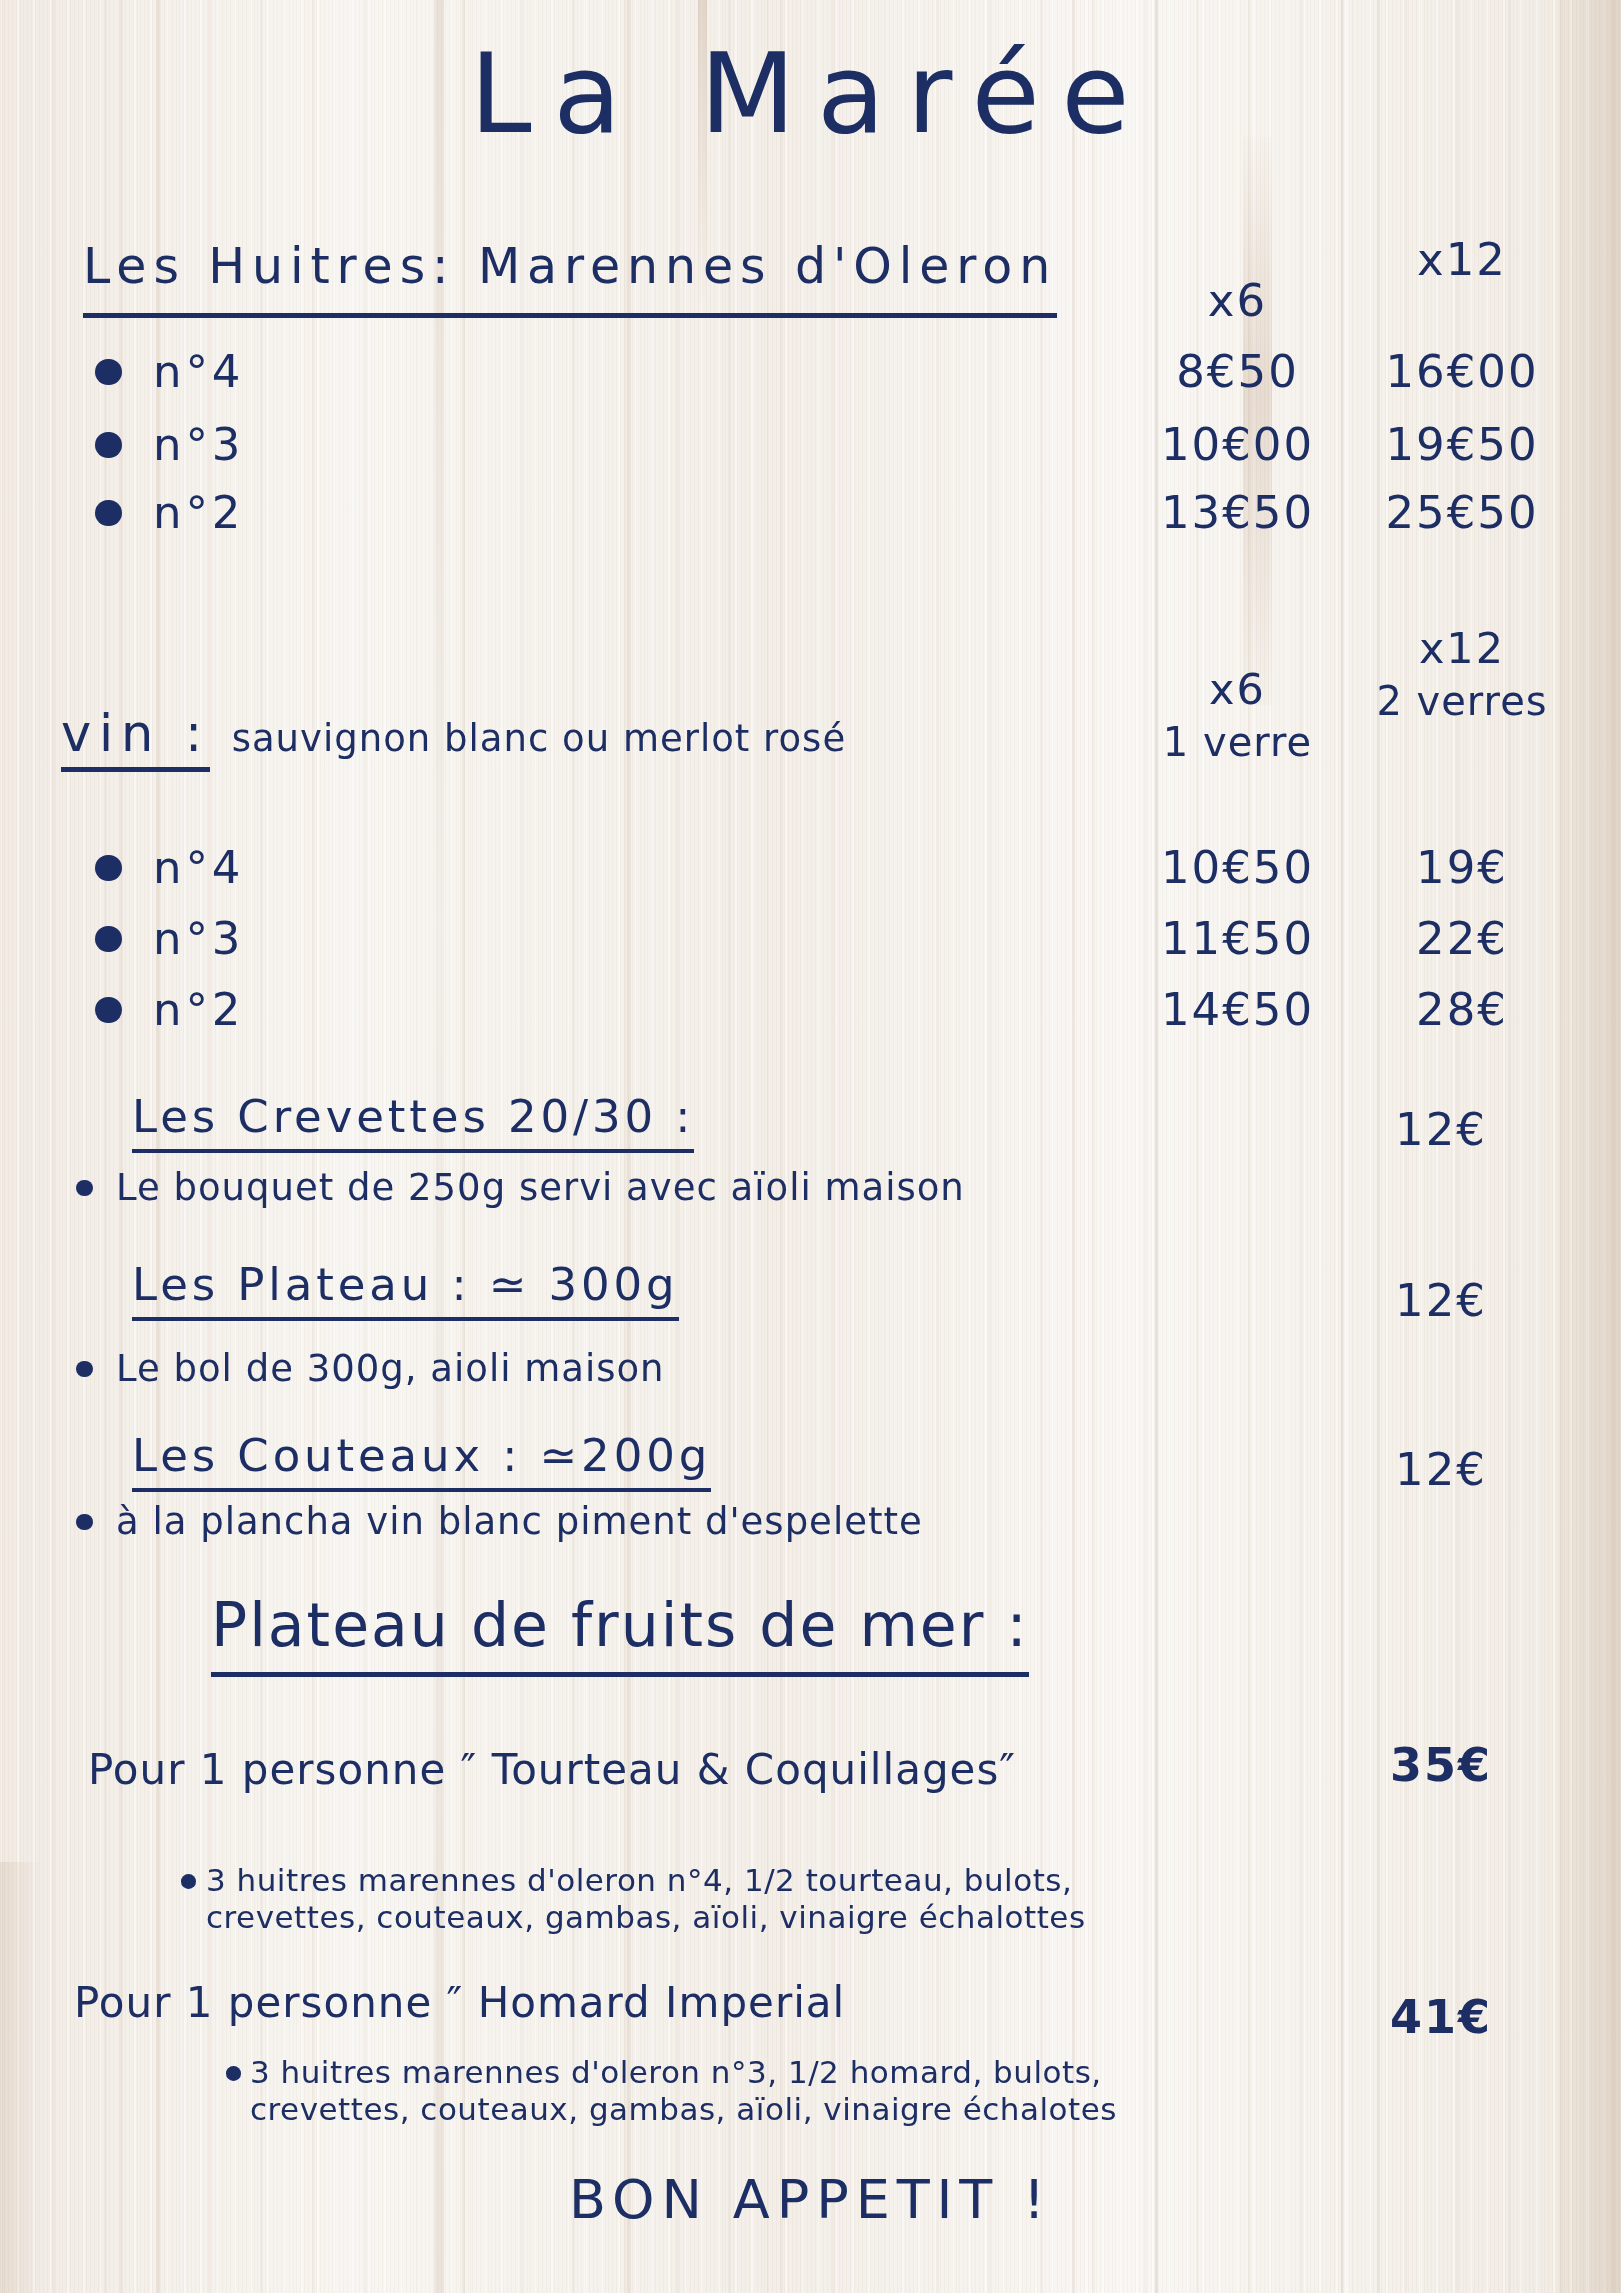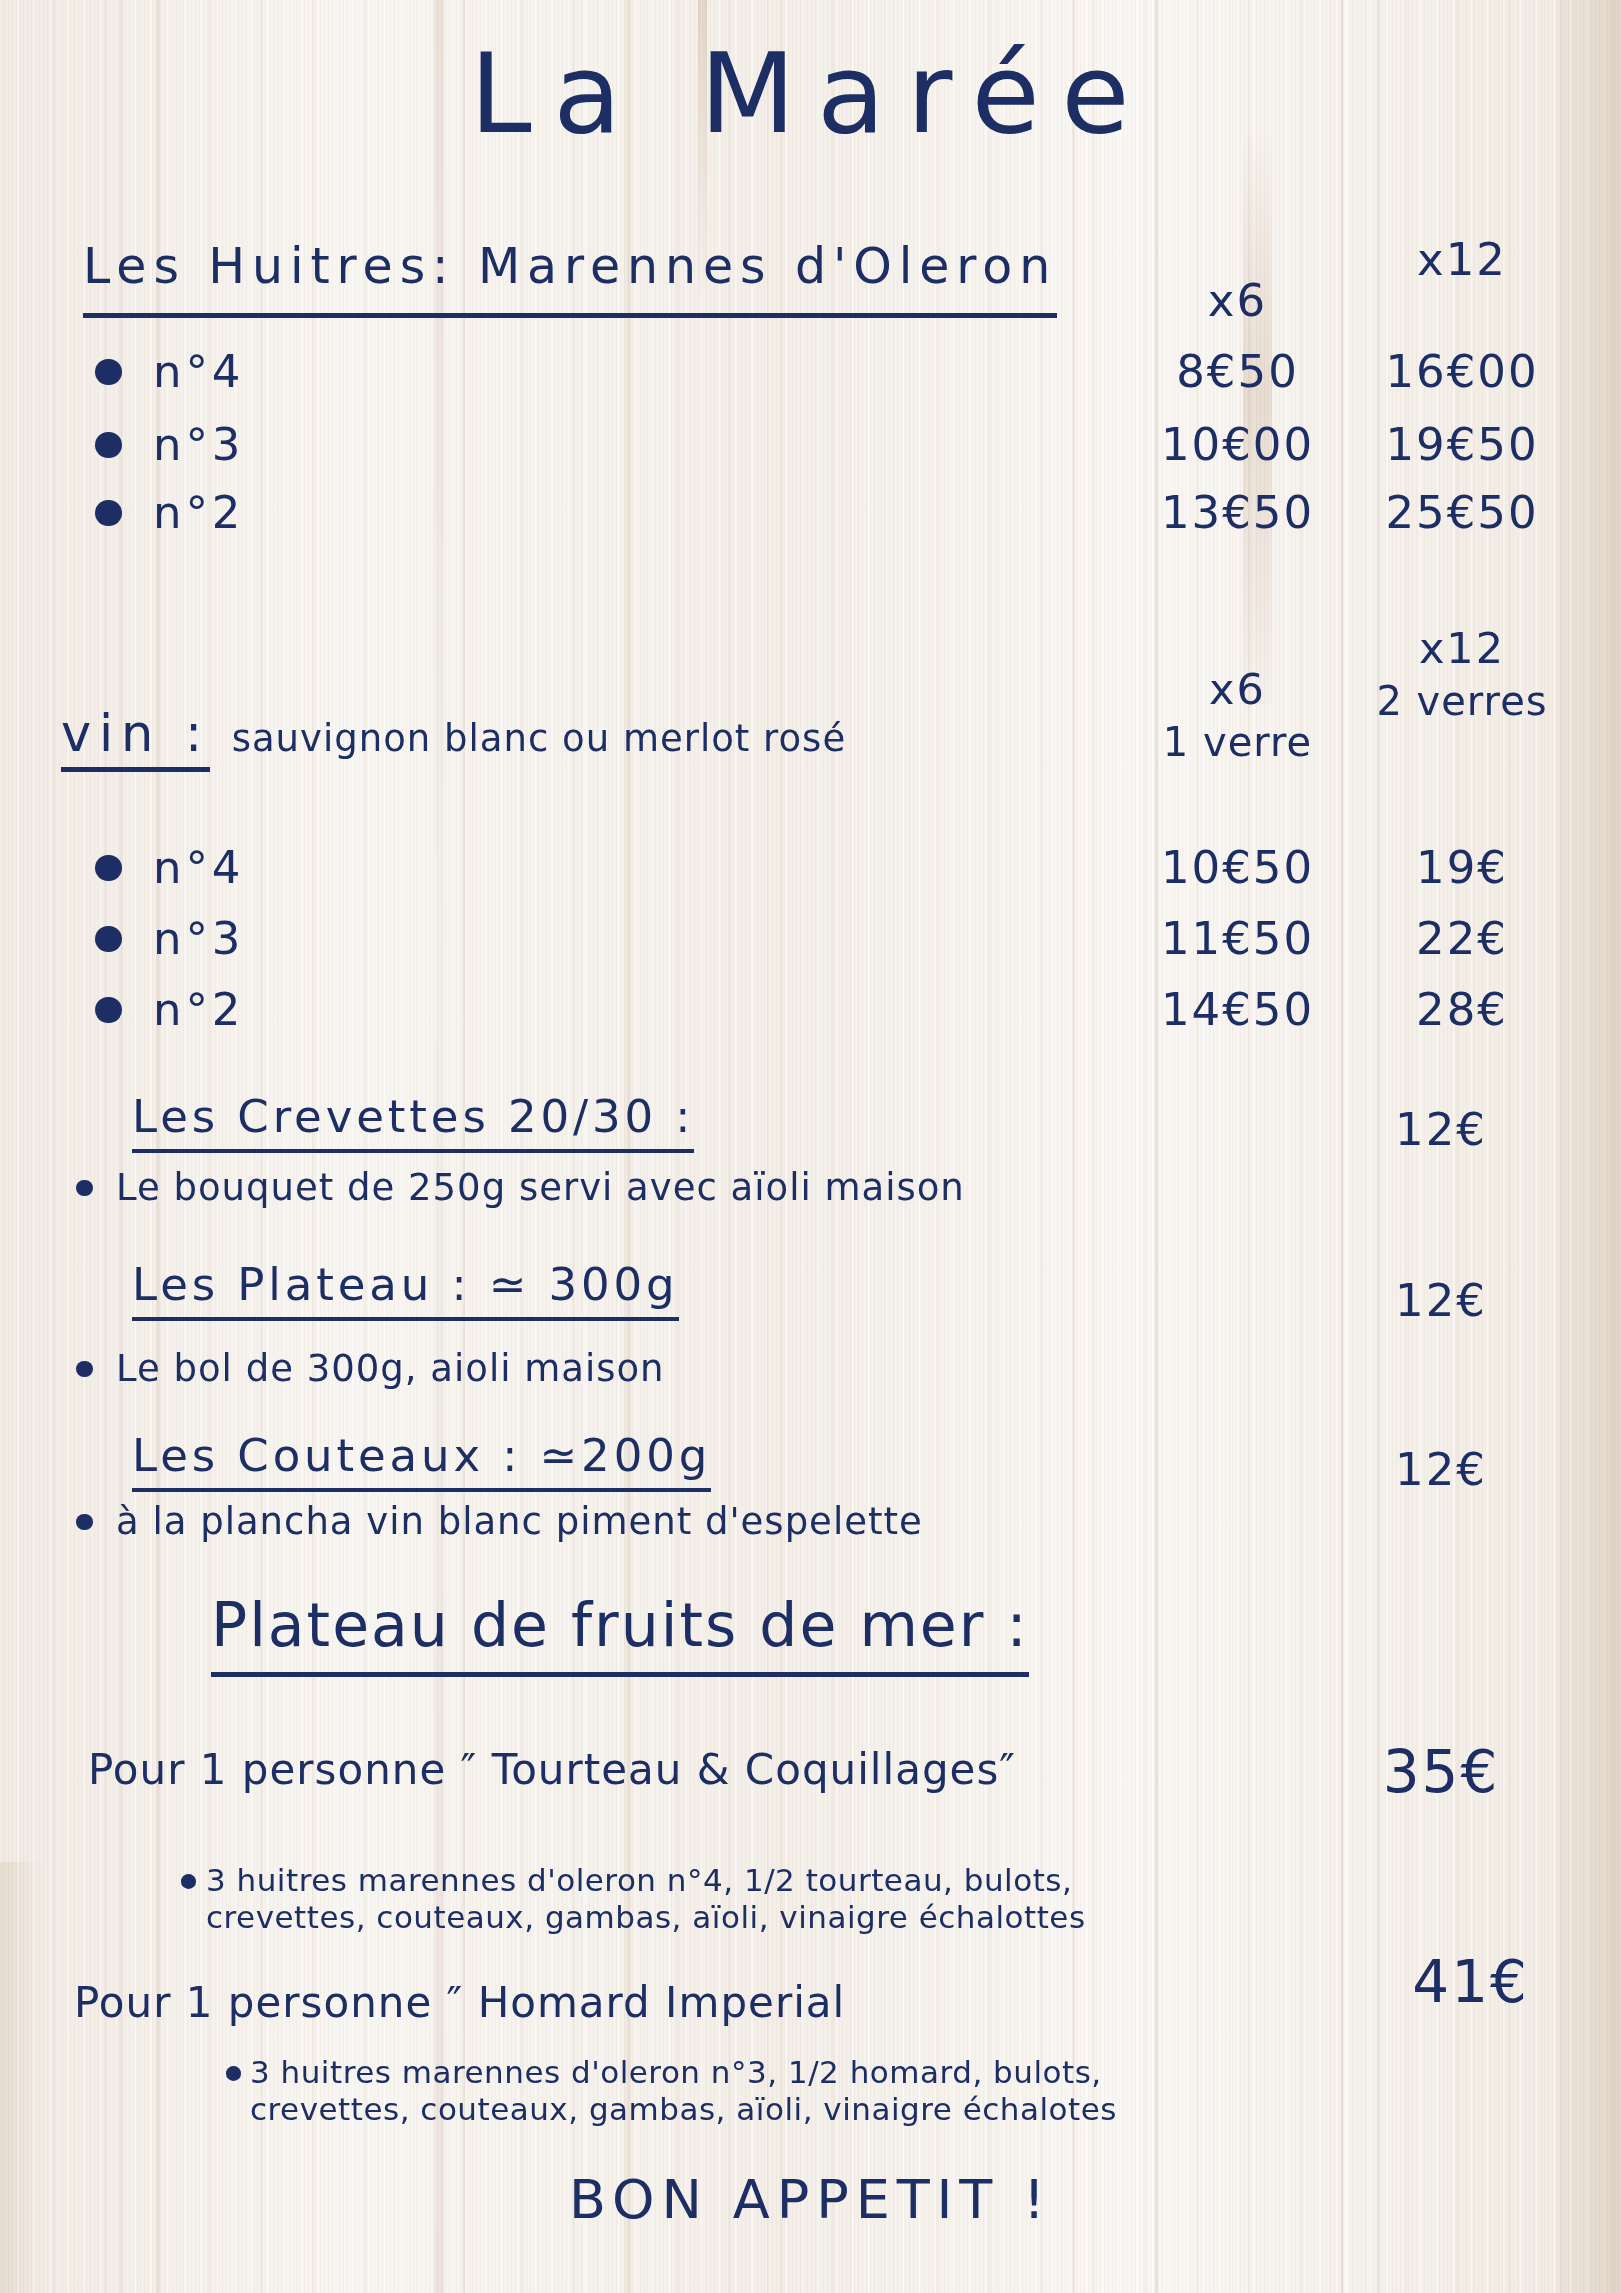--- a/index.html
+++ b/index.html
@@ -94,22 +94,22 @@
   
   .plat-head{
     left:211px;top:1590px;
     font-size:60px;letter-spacing:2px;
     padding-bottom:11.8px;border-bottom:5.9px solid var(--ink);
     width:fit-content;font-weight:500;
   }
   .item-title{font-size:42px;letter-spacing:1px;white-space:nowrap;}
   .it1{left:88px;top:1745px;}
   .it2{left:74px;top:1978px;}
-  .big-price{position:absolute;left:1353px;width:176px;text-align:center;font-size:58px;letter-spacing:2px;}
-  .bp1{top:1738px;} .bp2{top:1948px;text-align:right;}
+  .big-price{position:absolute;left:1353px;width:176px;text-align:center;font-size:46px;letter-spacing:2px;font-weight:bold;}
+  .bp1{top:1738px;} .bp2{top:1990px;}
   .detail{line-height:37px;font-size:31px;letter-spacing:0.5px;}
   .ddot{position:absolute;width:14.7px;height:14.7px;border-radius:50%;background:var(--ink);}
   .dd1{left:181px;top:1874px;}
   .dd2{left:226px;top:2066px;}
   .dl1{left:206px;top:1862px;}
   .dl2{left:250px;top:2054px;}
 
   
   .footer{
     top:2168px;left:0;width:100%;

